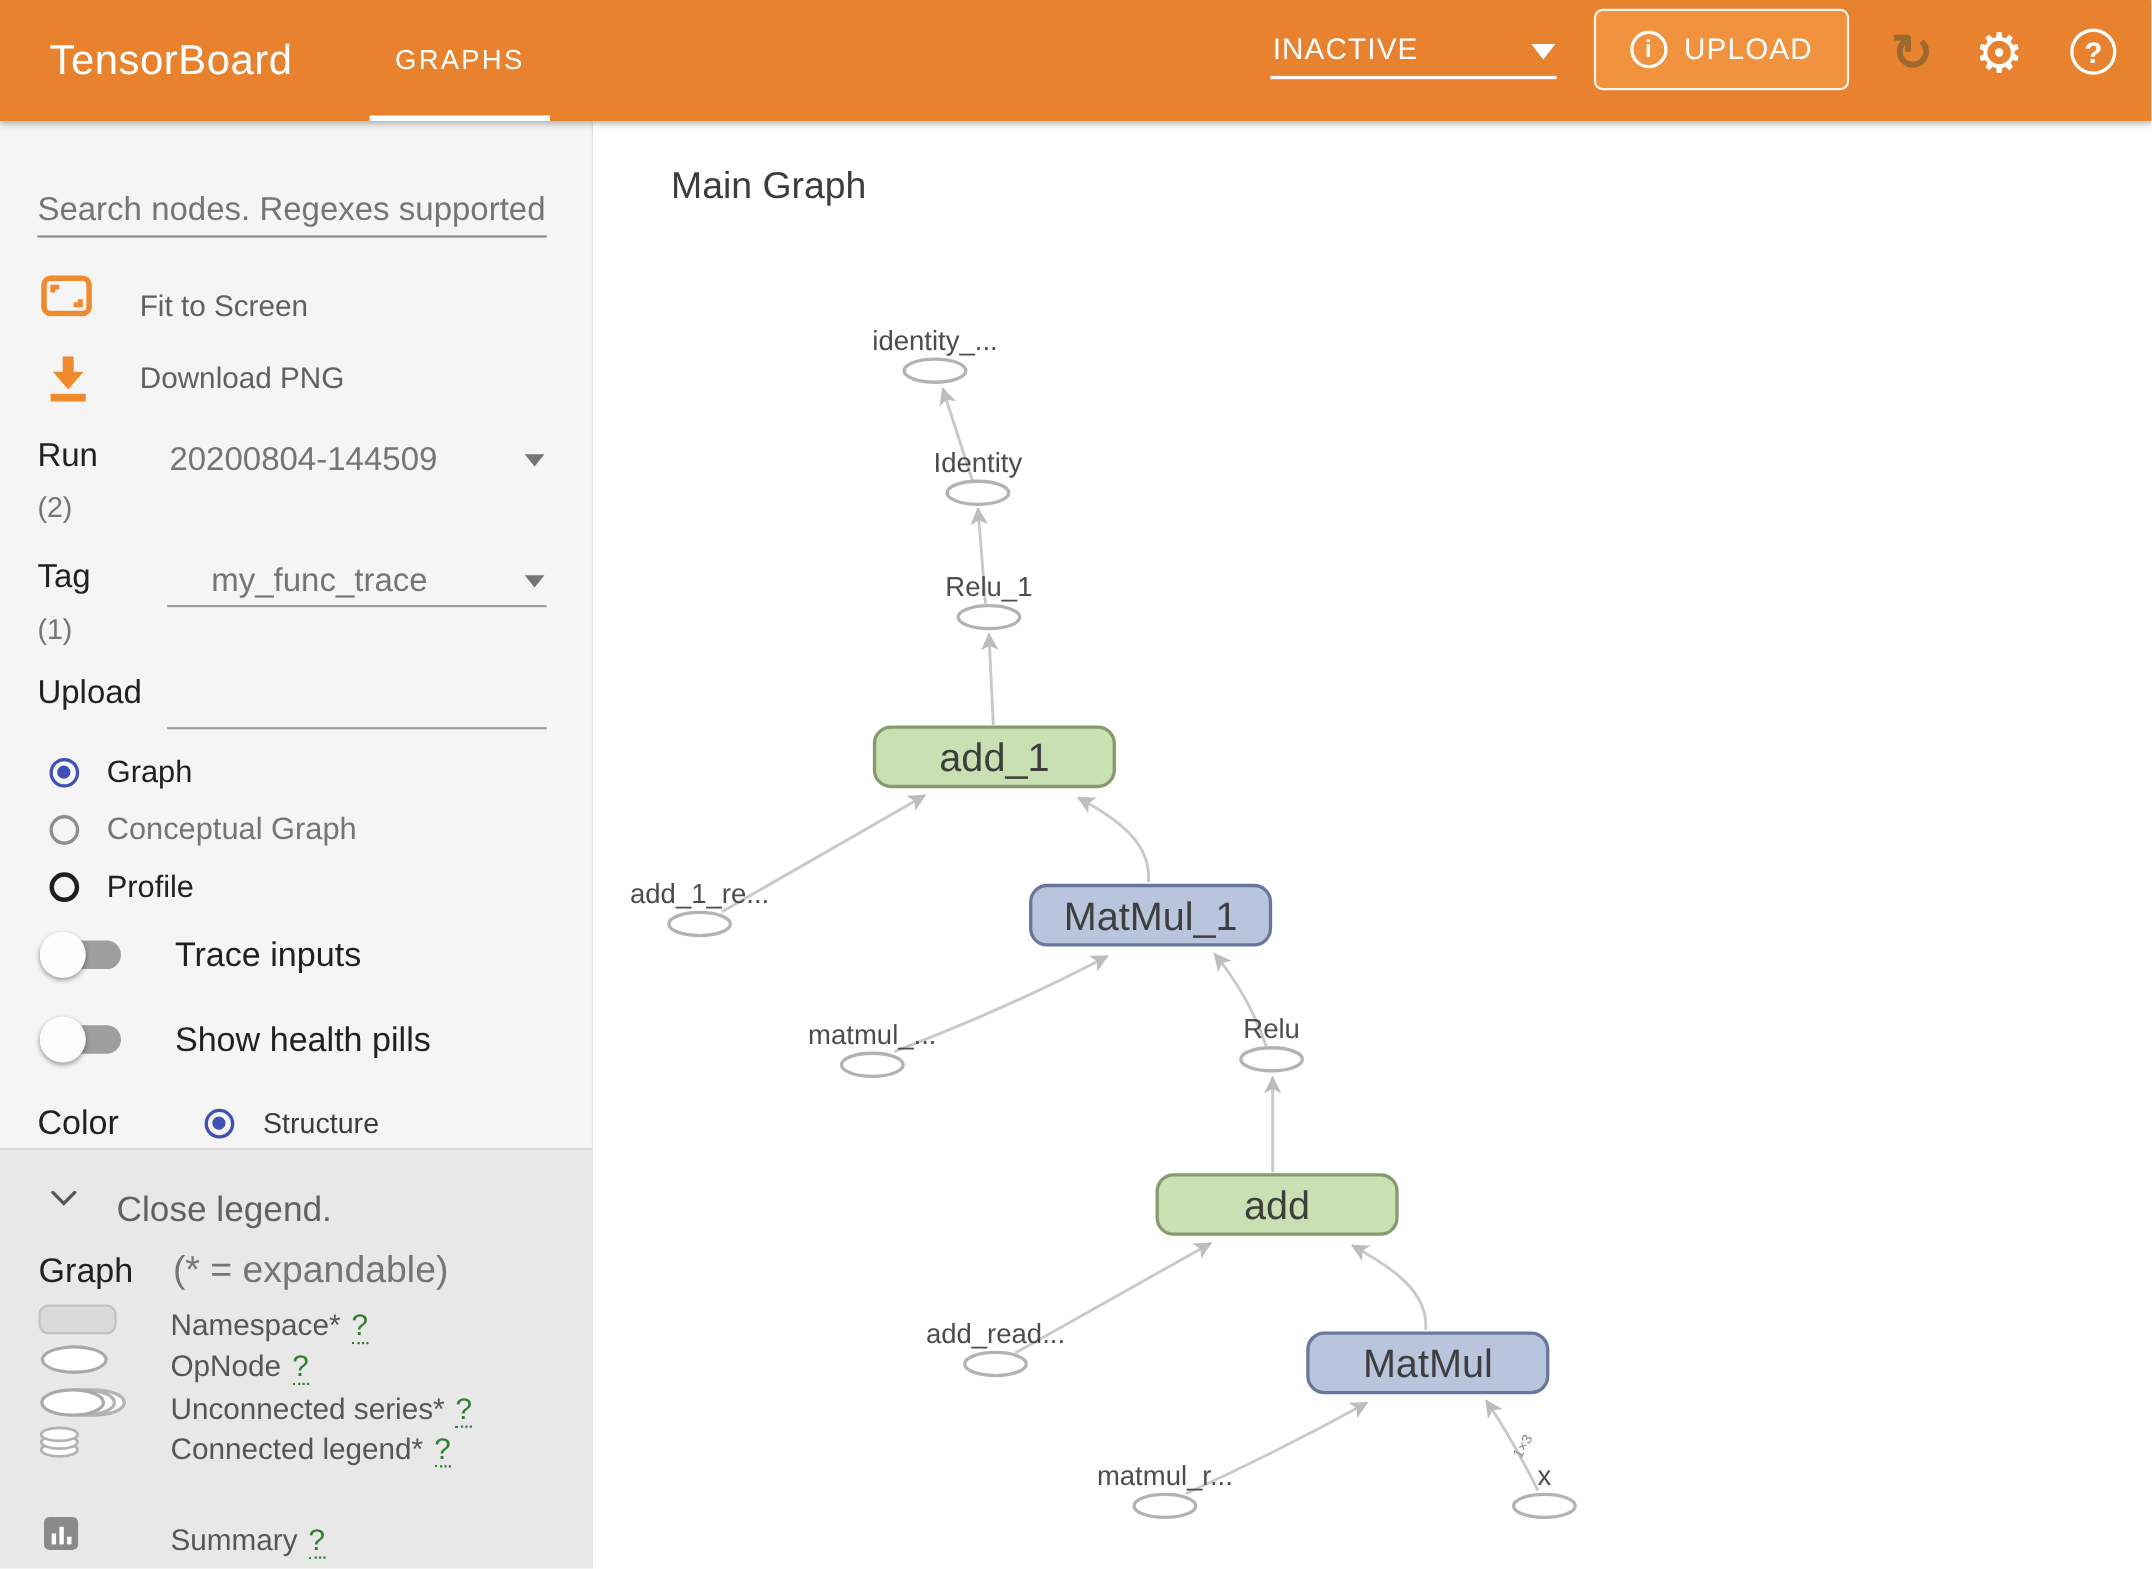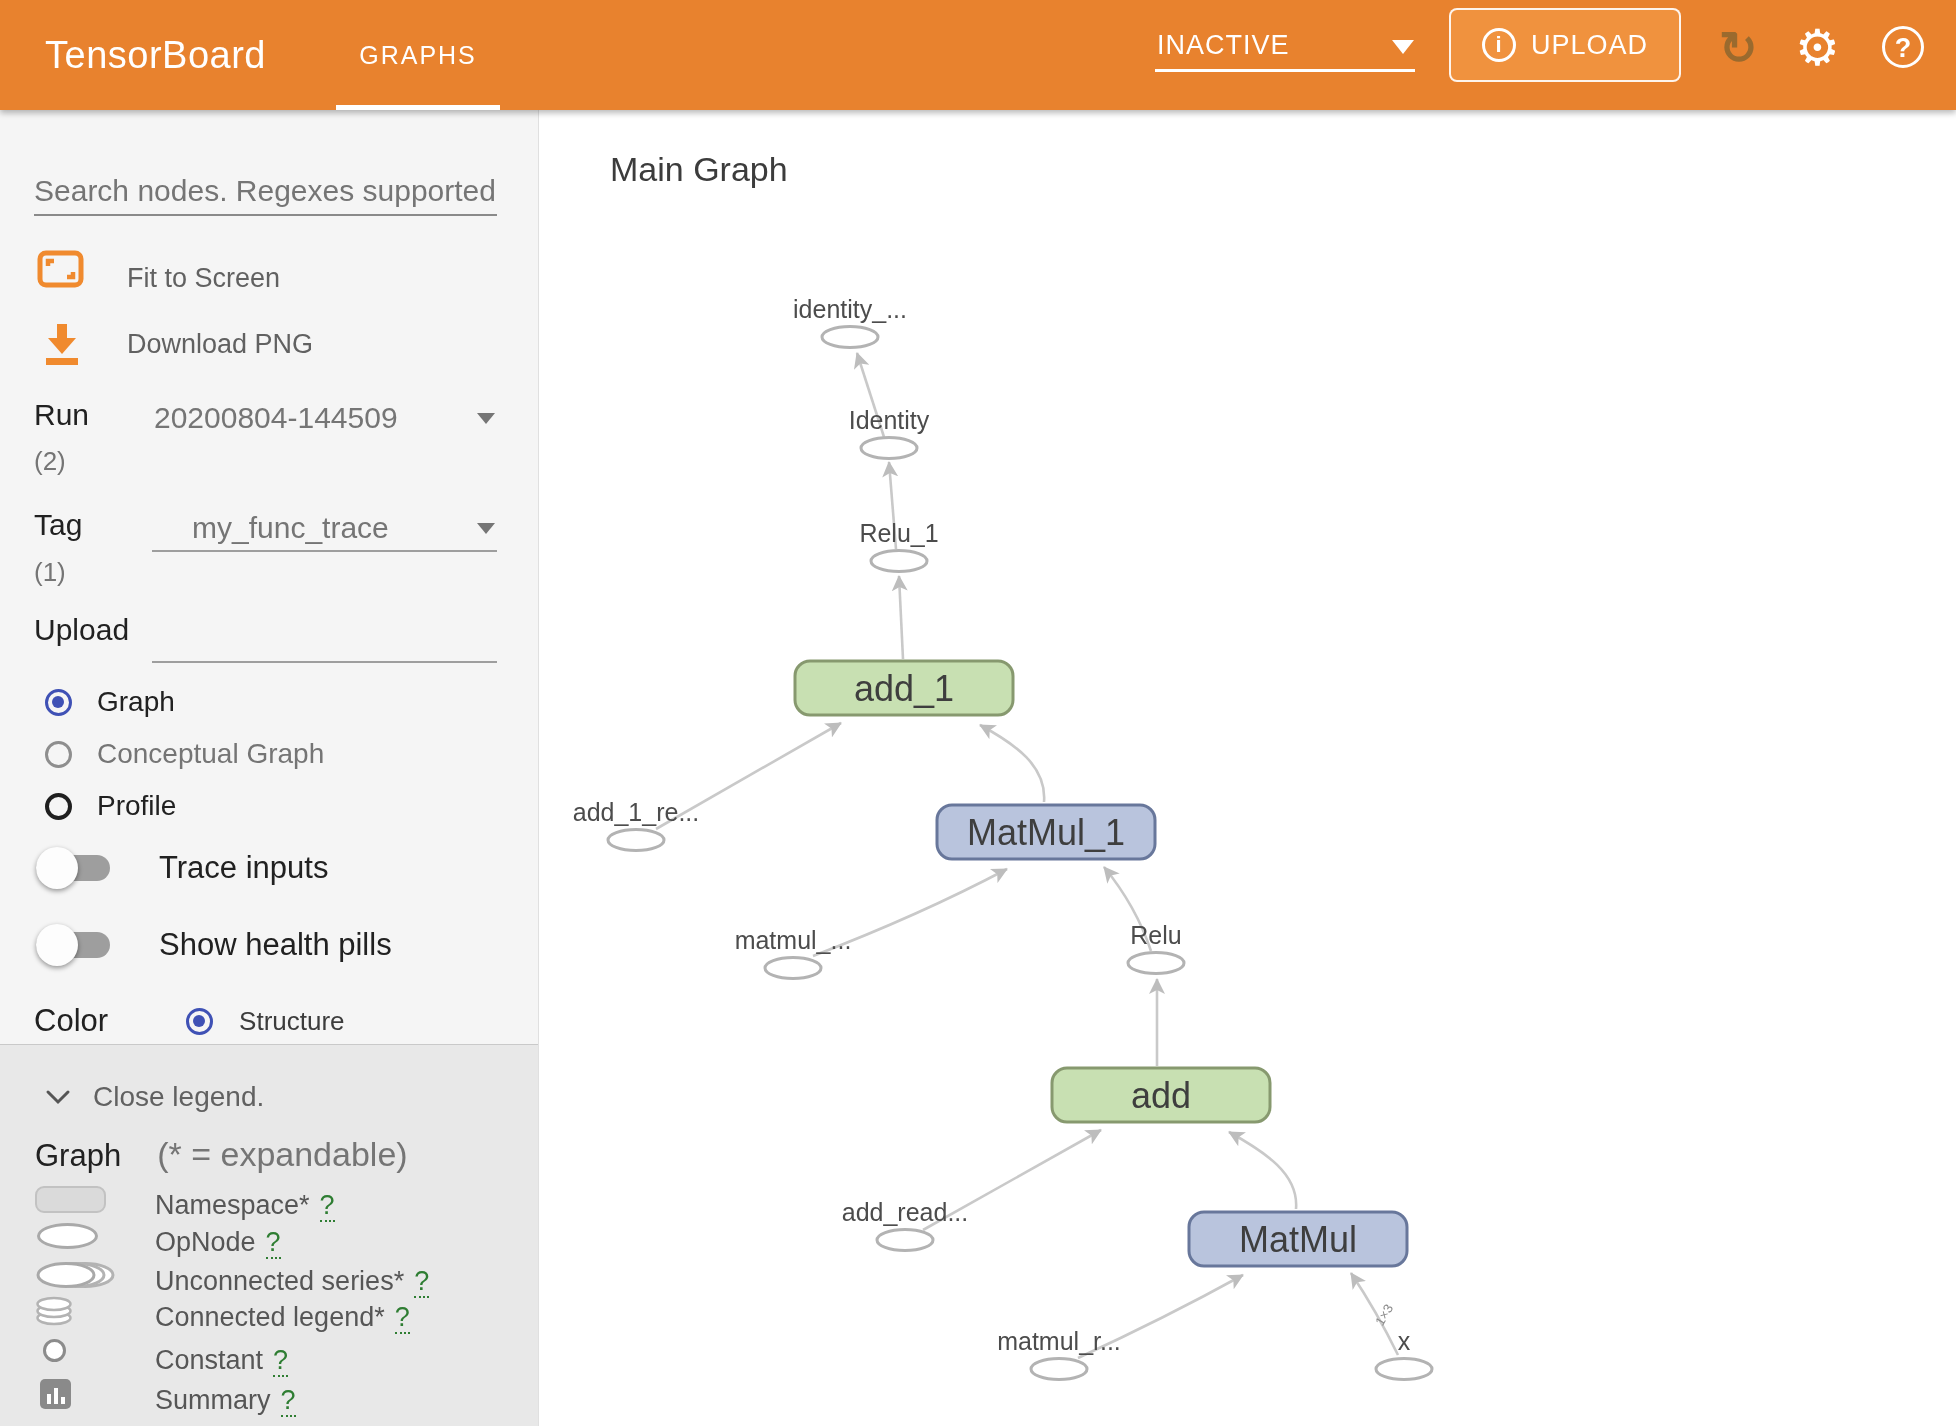--- a/index.html
+++ b/index.html
@@ -86,22 +86,22 @@
   .toggle-knob{position:absolute;left:0;top:0;width:42px;height:42px;border-radius:50%;
     background:#fdfdfd;box-shadow:0 2px 5px rgba(0,0,0,0.4);}
   .toggle-label{margin-left:49px;font-size:31px;color:#212121;}
   .color-row{position:absolute;left:34px;top:893px;display:flex;align-items:center;}
   .color-label{font-size:31px;color:#212121;}
   .color-radio{margin-left:78px;}
   .color-opt{margin-left:26px;font-size:26px;color:#3c3c3c;}
   
   .legend{position:absolute;left:0;top:934px;width:538px;height:382px;
     background:#e8e8e8;border-top:1px solid #c9c9c9;}
-  .close-legend{position:absolute;left:45px;top:36px;display:flex;align-items:center;
-    gap:22px;cursor:pointer;color:#616161;font-size:28px;}
+  .close-legend{position:absolute;left:45px;top:36px;display:flex;align-items:flex-start;
+    gap:35px;cursor:pointer;color:#616161;font-size:32px;}
   .legend-head{position:absolute;left:35px;top:90px;display:flex;align-items:baseline;}
   .legend-head-title{font-size:31px;color:#212121;font-weight:500;}
   .legend-head-note{margin-left:36px;font-size:34px;color:#757575;}
   .legend-item{position:absolute;left:0;width:538px;height:40px;}
   .li-0{top:139px;} .li-1{top:176px;padding-left:16px;} .li-2{top:215px;} .li-3{top:251px;} .li-4{top:294px;} .li-5{top:334px;}
   .legend-ic{position:absolute;}
   .legend-label{position:absolute;left:155px;top:6px;font-size:27px;color:#565656;}
   .help-link{color:#2e7d32;text-decoration:none;border-bottom:2px dotted #2e7d32;
     margin-left:10px;cursor:pointer;}
   .ns-swatch{left:35px;top:2px;width:71px;height:27px;background:#dadada;
@@ -247,24 +247,20 @@
     </div>
     <div class="legend-item li-3">
       <span class="legend-ic" style="left:35px;top:0;">
         <svg width="40" height="30" viewBox="0 0 40 30">
           <ellipse cx="19" cy="22" rx="16.5" ry="6" fill="#fff" stroke="#b3b3b3" stroke-width="2.5"></ellipse>
           <ellipse cx="19" cy="15" rx="16.5" ry="6" fill="#fff" stroke="#b3b3b3" stroke-width="2.5"></ellipse>
           <ellipse cx="19" cy="8" rx="16.5" ry="6" fill="#fff" stroke="#b3b3b3" stroke-width="2.5"></ellipse>
         </svg>
       </span>
       <span class="legend-label"><span>Connected legend*</span><a class="help-link">?</a></span>
-    </div>
-    <div class="legend-item li-4">
-      <span class="legend-ic const-swatch"></span>
-      <span class="legend-label"><span>Constant</span><a class="help-link">?</a></span>
     </div>
     <div class="legend-item li-5">
       <span class="legend-ic summary-swatch">
         <span style="height:10px;"></span>
           <span style="height:16px;"></span>
           <span style="height:7px;"></span>
       </span>
       <span class="legend-label"><span>Summary</span><a class="help-link">?</a></span>
     </div>
   </div>

